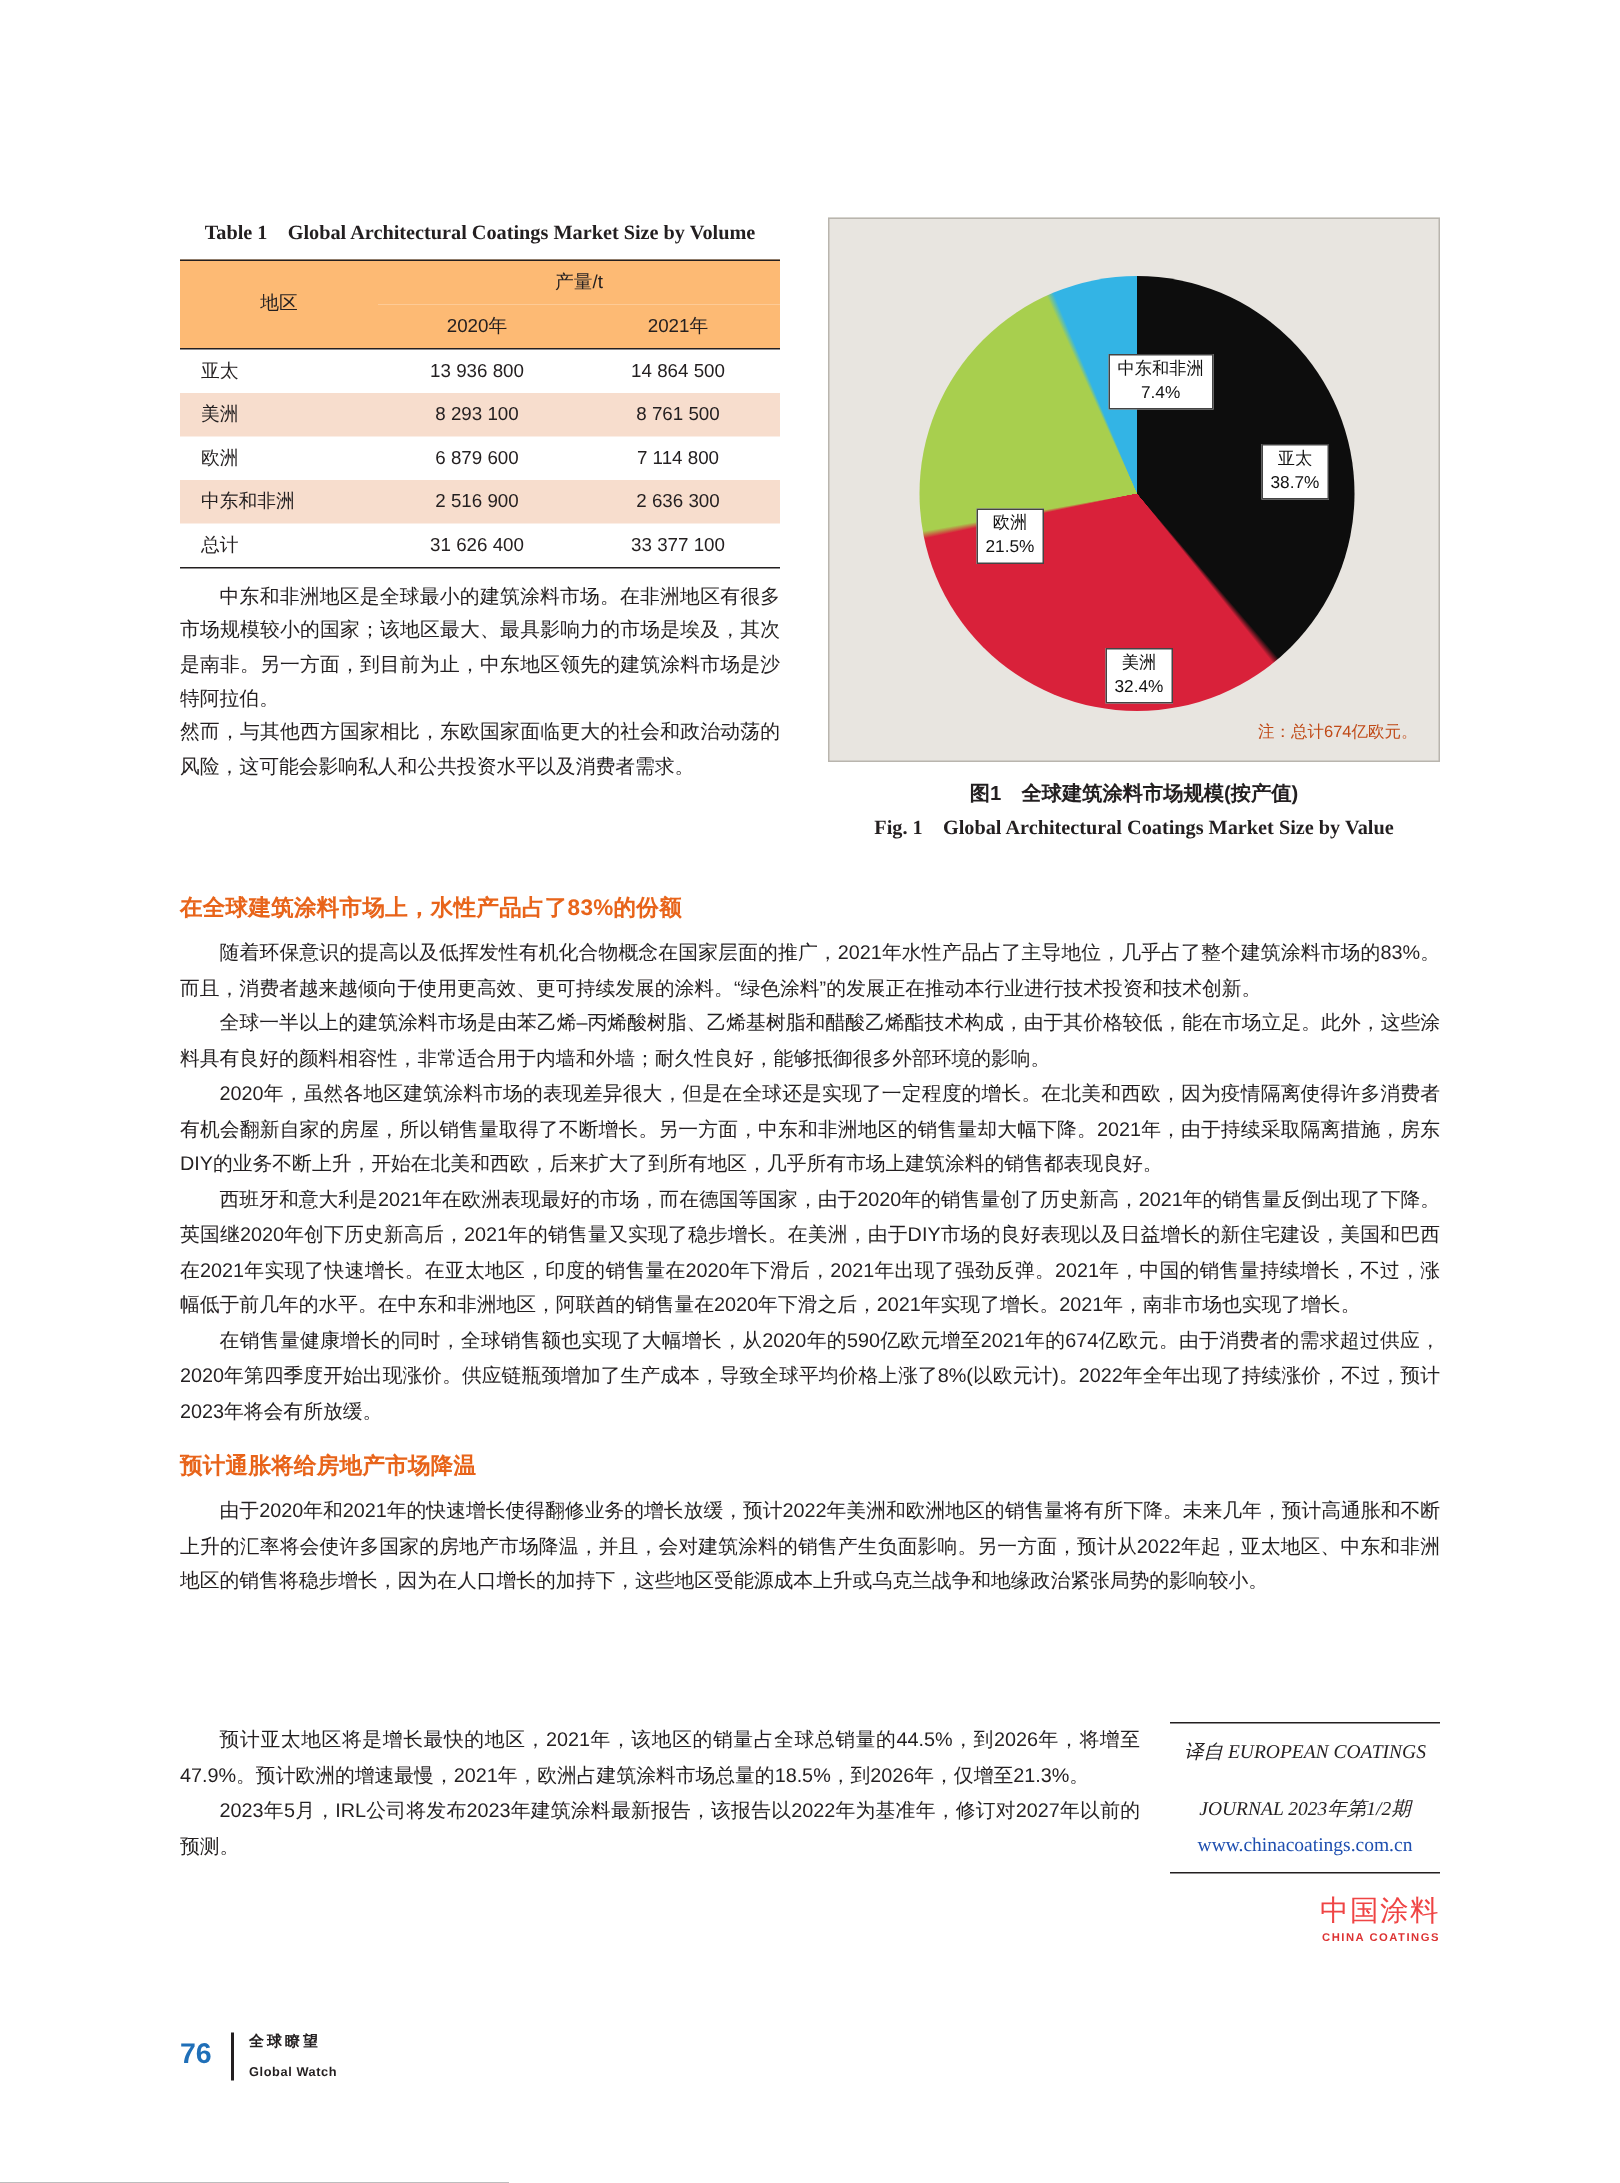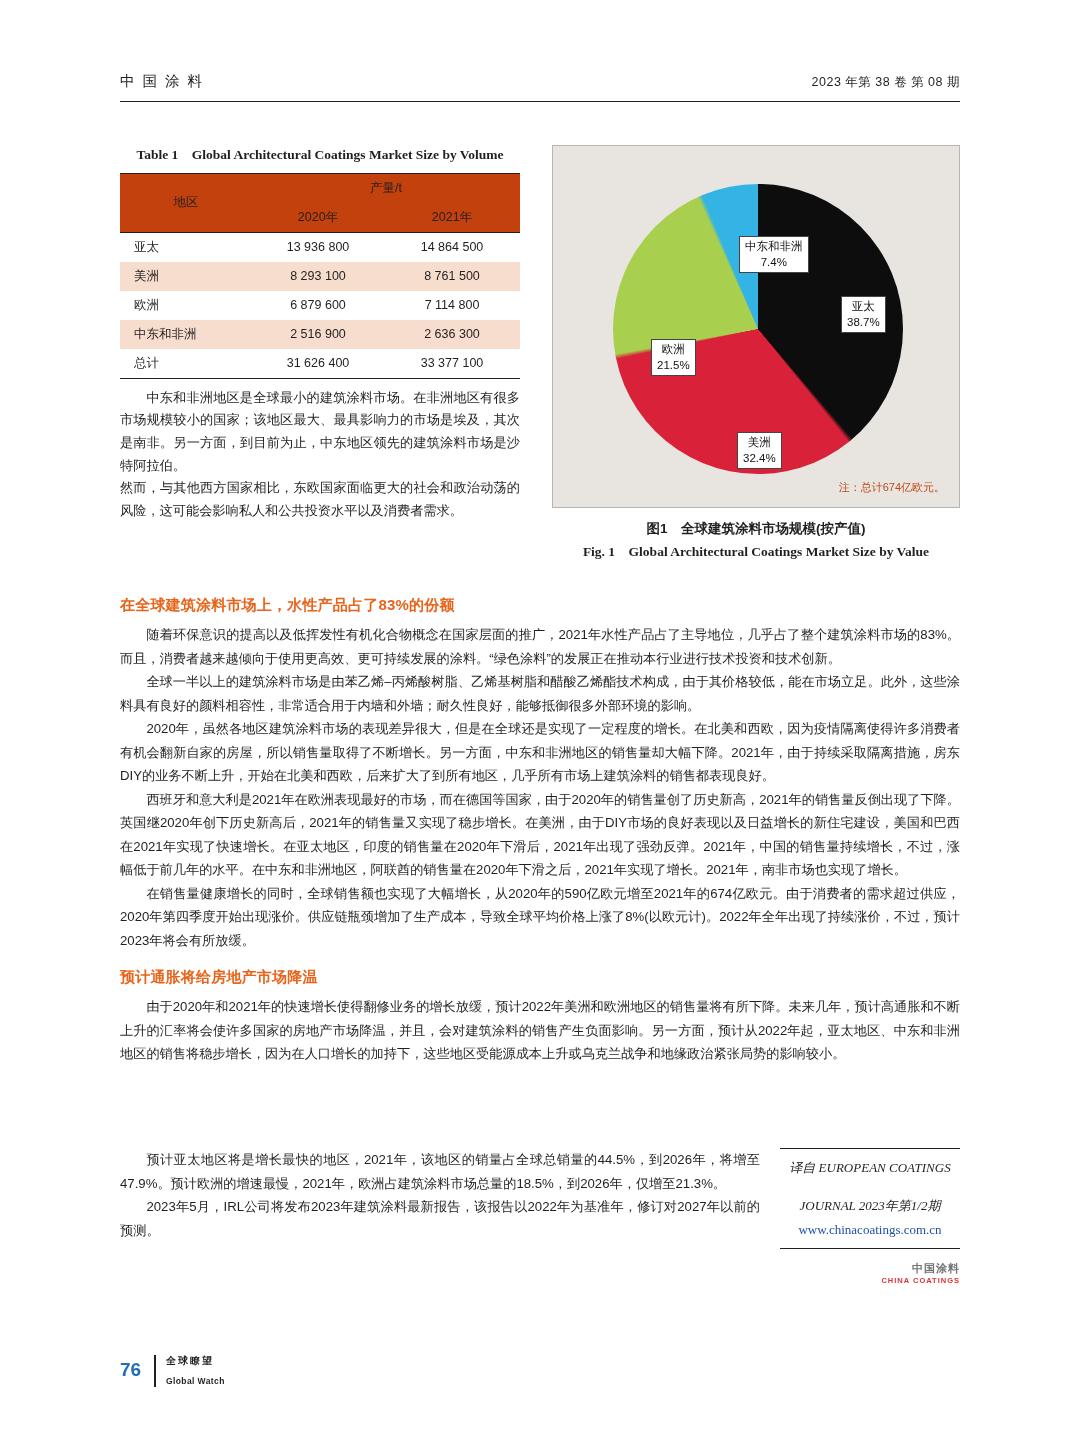--- a/index.html
+++ b/index.html
@@ -80,21 +80,21 @@
     font-size: 12.5px;
     color: #231f20;
   }
   table.size-table td, table.size-table th {
     border: none;
     padding: 6px 4px;
     text-align: center;
     font-weight: normal;
   }
   .row-head td {
-    background: #c2410c;
+    background: #fdba74;
     font-weight: normal;
   }
   .row-alt td {
     background: #f7ddcd;
   }
   .rule-top { border-top: 1.6px solid #231f20 !important; }
   .rule-bot { border-bottom: 1.6px solid #231f20 !important; }
   .cell-left { text-align: left !important; padding-left: 14px !important; }
   .small-line { border-bottom: 0.8px solid #231f20; }
 
@@ -243,23 +243,23 @@
     width: 180px;
     height: 1.4px;
     background: #231f20;
     margin-top: 10px;
   }
   .brand {
     margin-top: 12px;
     text-align: right;
   }
   .brand-cn {
-    font-size: 11px;
-    font-weight: bold;
-    color: #737373;
+    font-size: 19px;
+    font-weight: normal;
+    color: #ef4444;
     letter-spacing: 1px;
   }
   .brand-en {
     font-size: 7.5px;
     font-weight: bold;
     color: #d33;
     letter-spacing: 1px;
   }
 
   
@@ -303,25 +303,20 @@
     font-weight: bold;
     color: #231f20;
     letter-spacing: 0.4px;
   }
 </style>
 </head>
 <body>
 
 <div class="page">
 
-  <div class="header">
-    <div class="header-left">中 国 涂 料</div>
-    <div class="header-right">2023 年第 38 卷    第 08 期</div>
-    <div class="header-rule"></div>
-  </div>
 
   <div class="col-left">
     <div class="tbl-title-en">Table 1　Global Architectural Coatings Market Size by Volume</div>
 
     <table class="size-table">
       <tbody>
           <tr class="row-head">
         <td rowspan="2" class="rule-top rule-bot" style="width:33%;">地区</td>
         <td colspan="2" class="rule-top small-line">产量/t</td>
       </tr>

